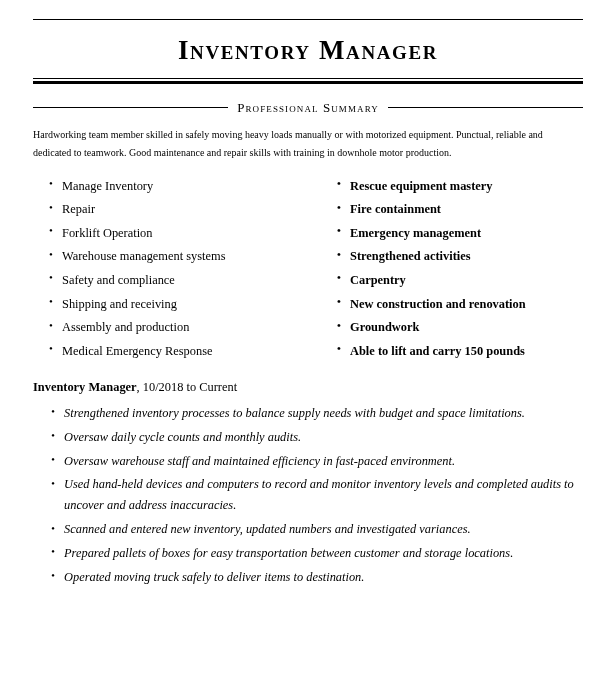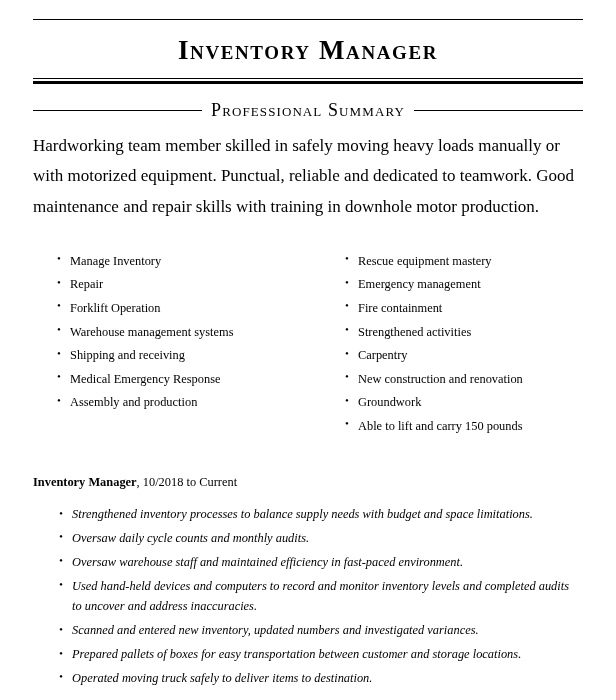--- a/index.html
+++ b/index.html
@@ -60,47 +60,47 @@
     margin-top: 17px;
   }
   .section-head .line {
     flex: 1 1 auto;
     border-top: 1px solid #000;
     height: 0;
   }
   .section-head .label {
     flex: 0 0 auto;
     font-variant: small-caps;
-    font-size: 18px;
+    font-size: 13px;
     letter-spacing: 1.1px;
     line-height: 1;
     white-space: nowrap;
   }
 
   
   .summary {
-    font-size: 17px;
+    font-size: 10px;
     line-height: 1.78;
     margin-top: 12px;
     text-align: left;
   }
 
   
   .skills-cols {
     display: flex;
     margin-top: 10px;
   }
   .skills-col {
     width: 50%;
     box-sizing: border-box;
   }
-  .skills-col.right { padding-left: 13px; }
+  .skills-col.right { padding-left: 13px; font-weight: bold; }
   ul.bullets {
     list-style: none;
-    margin: 12px;
+    margin: 4px;
     padding: 0;
   }
   ul.bullets li {
     position: relative;
     font-size: 12.4px;
     line-height: 1.62;
     padding-left: 25px;
     margin: 0 0 3.5px 0;
   }
   ul.bullets li::before {
@@ -109,21 +109,21 @@
     left: 12px;
     top: -0.5px;
     font-size: 11px;
     line-height: inherit;
   }
 
   
   .job-head {
     font-size: 12.4px;
     line-height: 1.62;
-    margin-top: 24px;
+    margin-top: 12px;
   }
   .job-line { white-space: nowrap; }
   .job-line .b { font-weight: 700; }
 
   ul.bullets.work li {
     padding-left: 27px;
     line-height: 1.68;
     margin-bottom: 3px;
     font-style: italic;
   }
@@ -155,30 +155,31 @@
   <p class="summary">Hardworking team member skilled in safely moving heavy loads manually or with motorized equipment. Punctual, reliable and dedicated to teamwork. Good maintenance and repair skills with training in downhole motor production.</p>
 
 
   <div class="skills-cols">
     <div class="skills-col left">
       <ul class="bullets" id="skills-left">
           <li>Manage Inventory</li>
           <li>Repair</li>
           <li>Forklift Operation</li>
           <li>Warehouse management systems</li>
+          <li>Safety and compliance</li>
           <li>Shipping and receiving</li>
+          <li>Assembly and production</li>
           <li>Medical Emergency Response</li>
-          <li>Assembly and production</li>
         </ul>
     </div>
     <div class="skills-col right">
       <ul class="bullets" id="skills-right">
           <li>Rescue equipment mastery</li>
+          <li>Fire containment</li>
           <li>Emergency management</li>
-          <li>Fire containment</li>
           <li>Strengthened activities</li>
           <li>Carpentry</li>
           <li>New construction and renovation</li>
           <li>Groundwork</li>
           <li>Able to lift and carry 150 pounds</li>
         </ul>
     </div>
   </div>
 
 

